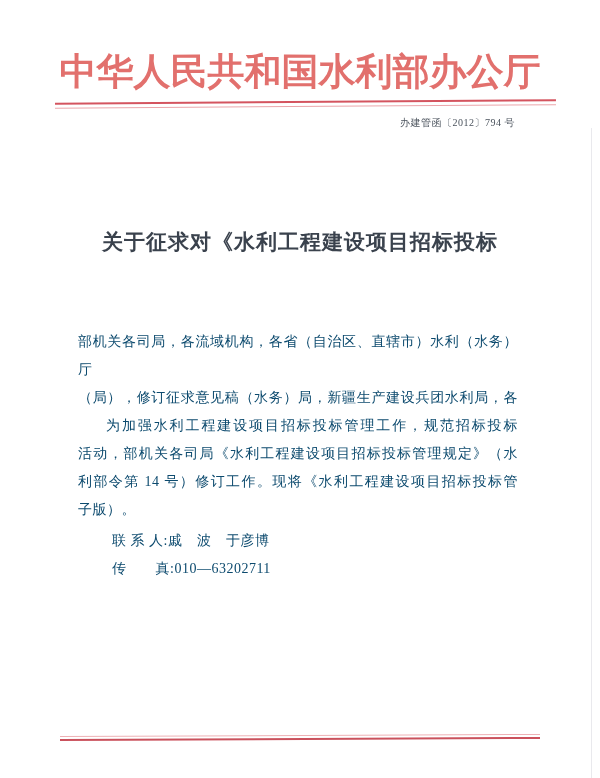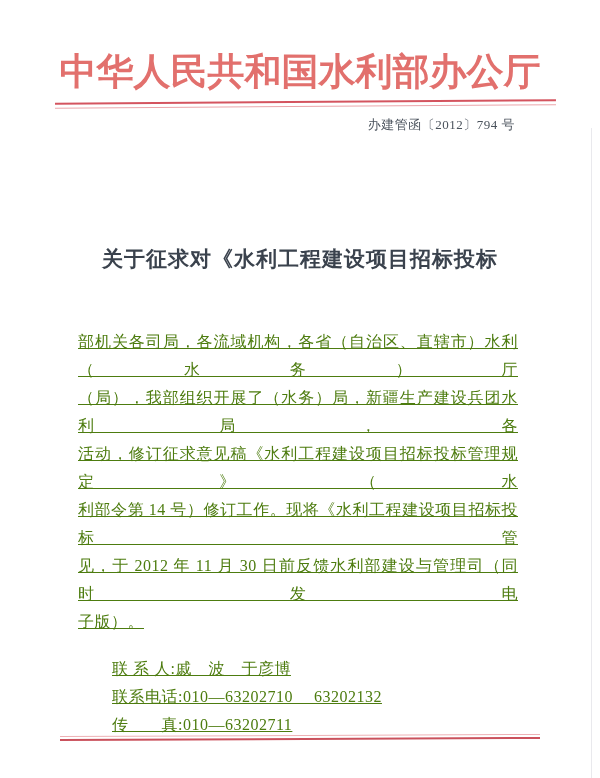--- a/index.html
+++ b/index.html
@@ -25,54 +25,52 @@
   .rule-top {
     position: absolute;
     top: 101px; left: 55px; width: 501px; height: 3px;
     border-top: 2px solid #d4545f;
     border-bottom: 1px solid #eba6ab;
     transform: rotate(-0.4deg);
   }
   .doc-number {
     position: absolute;
     top: 116px; right: 85px;
-    font-size: 13px;
+    font-size: 10px;
     color: #4a525c;
     letter-spacing: 0.5px;
     white-space: nowrap;
   }
   .doc-title {
     position: absolute;
     top: 227px; left: 0; width: 100%;
     text-align: center;
     font-size: 21px;
     font-weight: bold;
     line-height: 30px;
     color: #3a424d;
     letter-spacing: 1px;
-    margin-top: 17px;
   }
   .body-text {
     position: absolute;
     top: 328px; left: 78px; width: 440px;
-    font-size: 16px;
+    font-size: 14px;
     line-height: 28px;
-    color: #4d7c0f;
-    text-decoration: underline;
+    color: #0c4a6e;
   }
   .body-line {
     text-align: justify;
     text-align-last: justify;
     letter-spacing: 0.5px;
   }
   .body-line.no-fill {
     text-align-last: left;
   }
   .contact-block {
-    margin-top: 19px;
+    margin-top: 3px;
     padding-left: 34px;
   }
   .contact-line {
     line-height: 28px;
     letter-spacing: 0.5px;
     white-space: nowrap;
   }
   .rule-bottom {
     position: absolute;
     top: 735px; left: 60px; width: 480px; height: 2px;
@@ -99,31 +97,30 @@
 
   <div class="doc-title">
     <div>关于征求对《水利工程建设项目招标投标</div>
   </div>
 
   <div class="body-text">
 
     <div>
 
     <div class="body-line">部机关各司局，各流域机构，各省（自治区、直辖市）水利（水务）厅</div>
-        <div class="body-line">（局），我部组织开展了（水务）局，新疆生产建设兵团水利局，各</div>
-        <div class="body-line">活动，修订征求意见稿《水利工程建设项目招标投标管理规定》（水</div>
+        <div class="body-line">（局），修订征求意见稿（水务）局，新疆生产建设兵团水利局，各</div>
+        <div class="body-line" style="padding-left: 28px;">为加强水利工程建设项目招标投标管理工作，规范招标投标</div>
+        <div class="body-line">活动，部机关各司局《水利工程建设项目招标投标管理规定》（水</div>
         <div class="body-line">利部令第 14 号）修订工作。现将《水利工程建设项目招标投标管</div>
-        <div class="body-line">见，于 2012 年 11 月 30 日前反馈水利部建设与管理司（同时发电</div>
         <div class="body-line no-fill">子版）。</div>
       </div>
 
     <div class="contact-block">
 
     <div class="contact-line">联 系 人:戚　波　于彦博</div>
-        <div class="contact-line">联系电话:010—63202710　 63202132</div>
         <div class="contact-line">传　　真:010—63202711</div>
       </div>
 
   </div>
 
   <div class="rule-bottom"></div>
 
   <div class="scan-edge"></div>
 
 </div>

